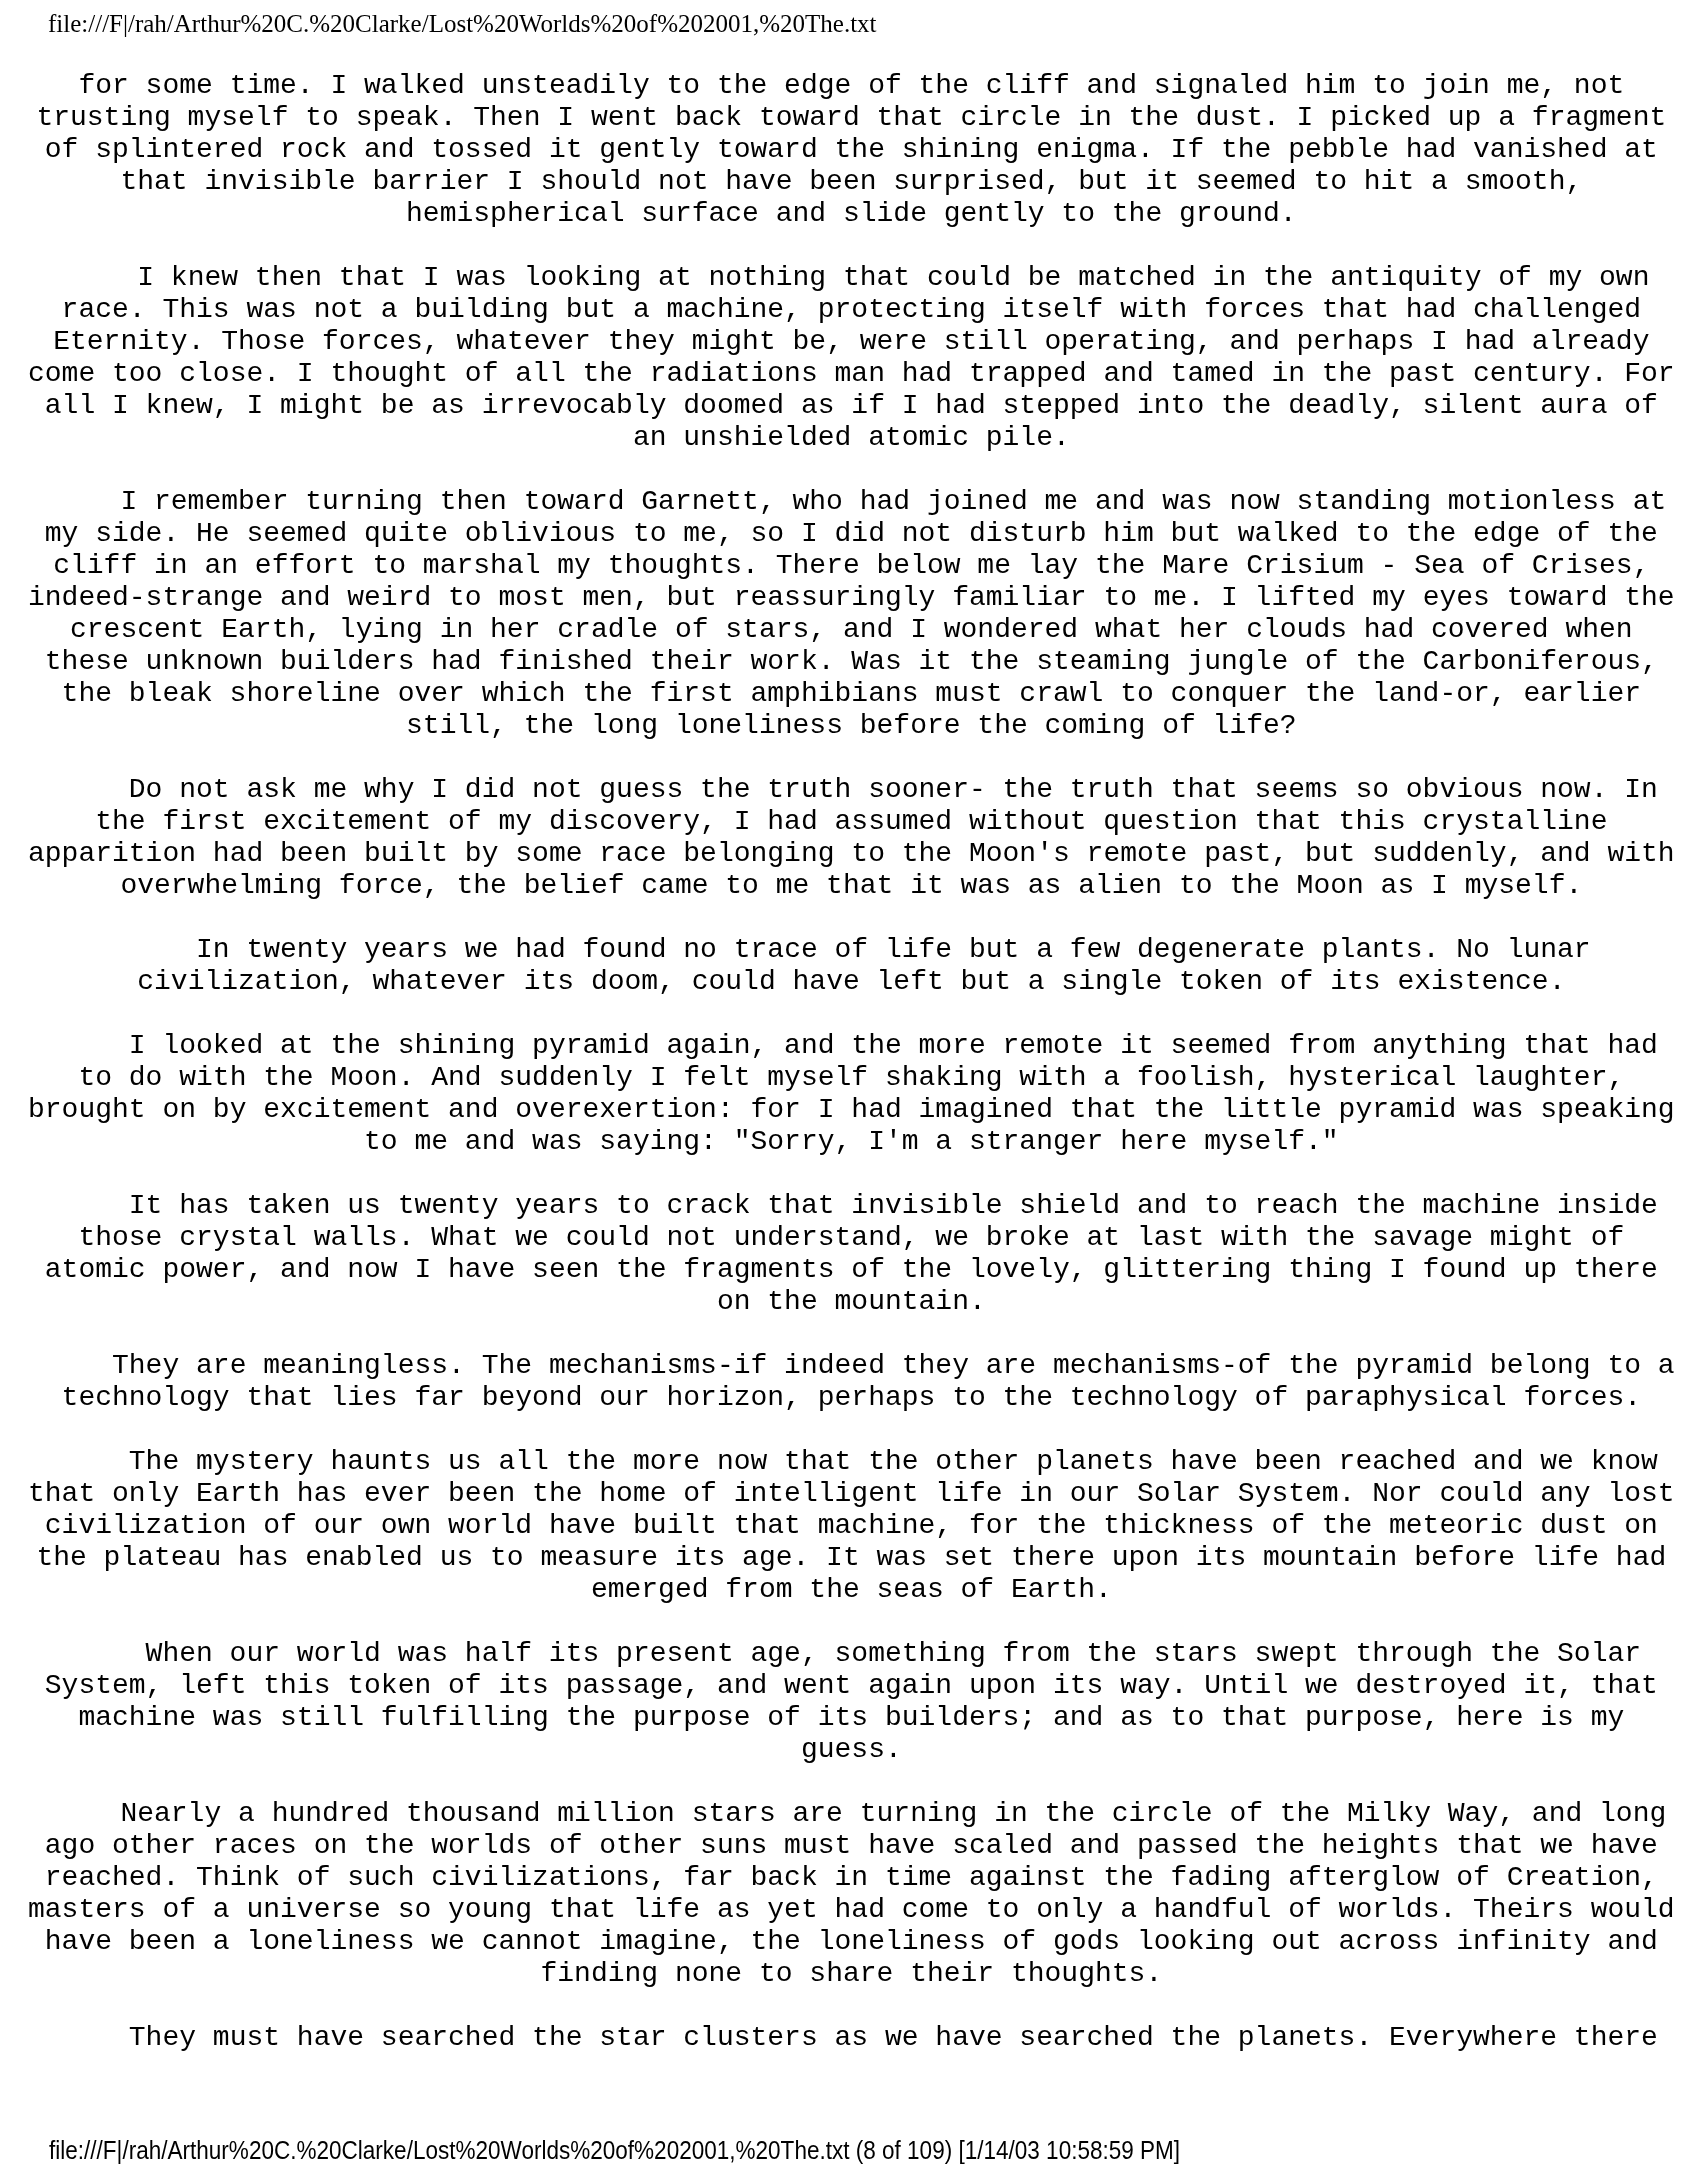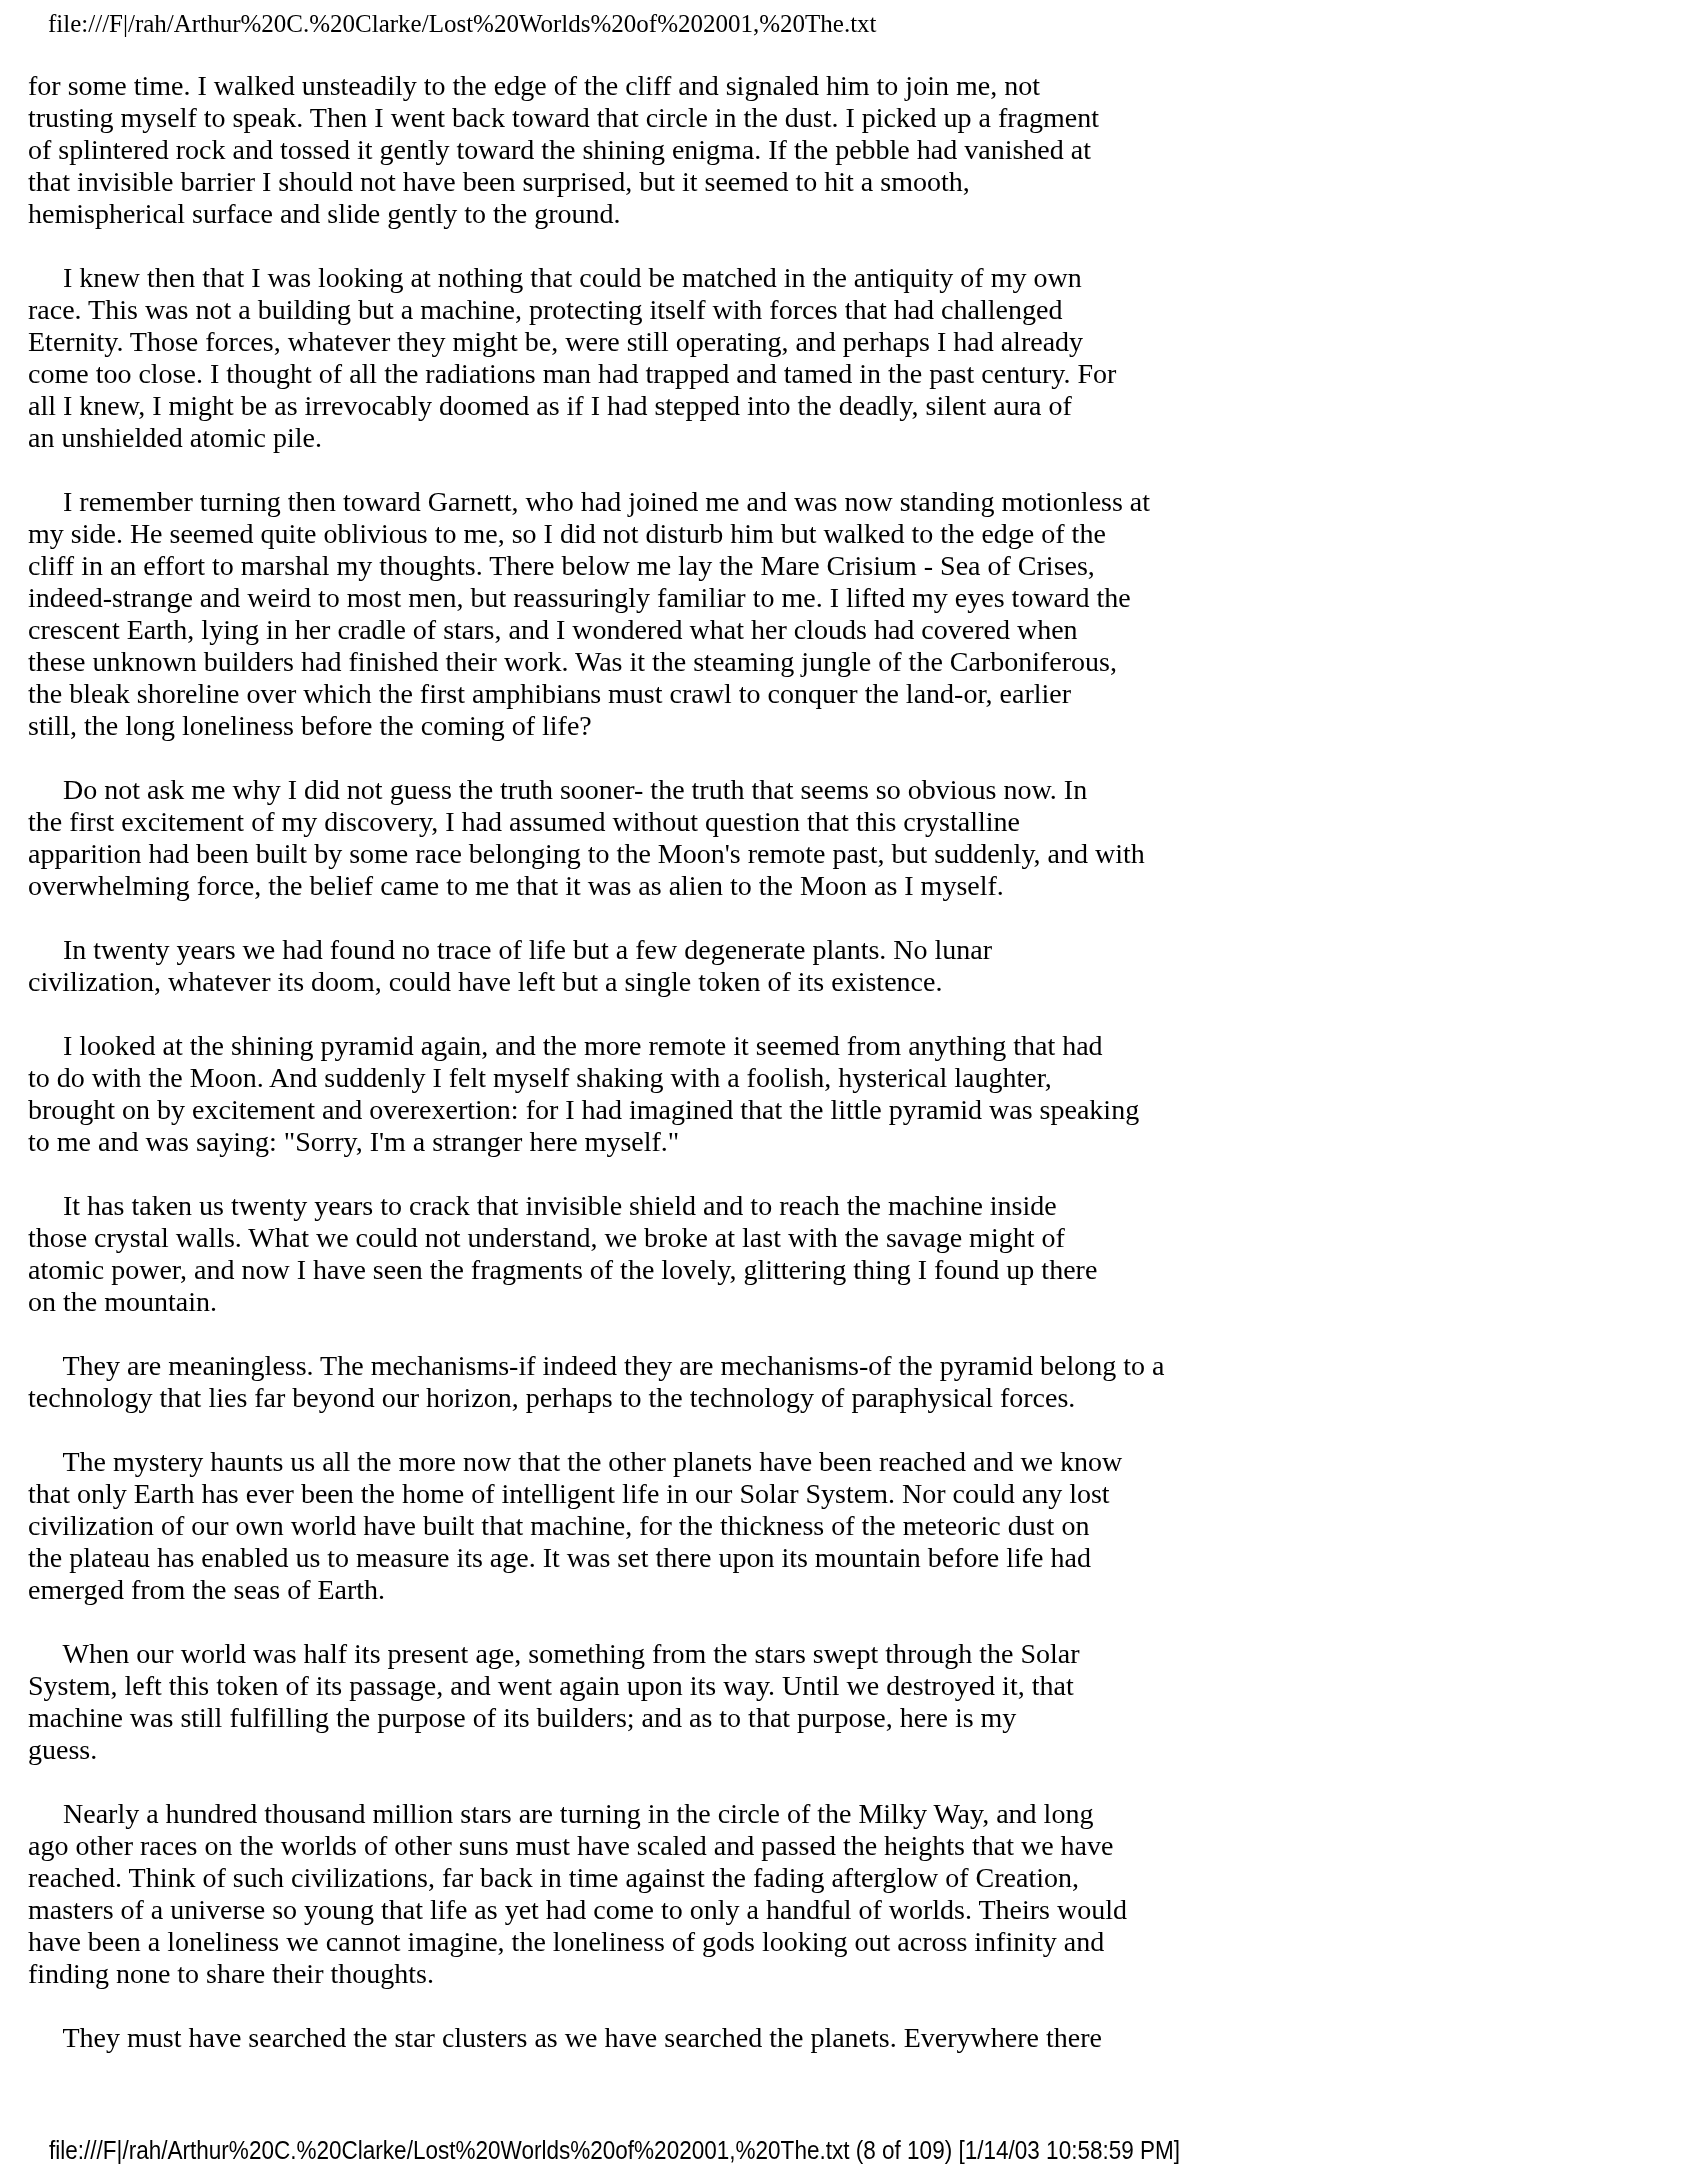--- a/index.html
+++ b/index.html
@@ -7,37 +7,38 @@
     padding: 0;
     background: #ffffff;
   }
   .page {
     position: relative;
     width: 1687px;
     height: 2183px;
     background: #ffffff;
     color: #000000;
     overflow: hidden;
+    text-align: center;
   }
   .print-header {
     position: absolute;
     left: 48px;
     top: 9.3px;
     font-family: "Liberation Serif", "DejaVu Serif", serif;
     font-size: 25px;
     line-height: 29px;
     white-space: nowrap;
     color: #000000;
   }
   .document-text {
     position: absolute;
     left: 28px;
     top: 70px;
     margin: 0;
-    font-family: Liberation Serif, serif;
+    font-family: Liberation Mono, monospace;
     font-size: 28px;
     line-height: 32px;
     white-space: pre;
     color: #000000;
   }
   .print-footer {
     position: absolute;
     left: 49px;
     top: 2136px;
     font-family: "Liberation Sans", "DejaVu Sans", sans-serif;

